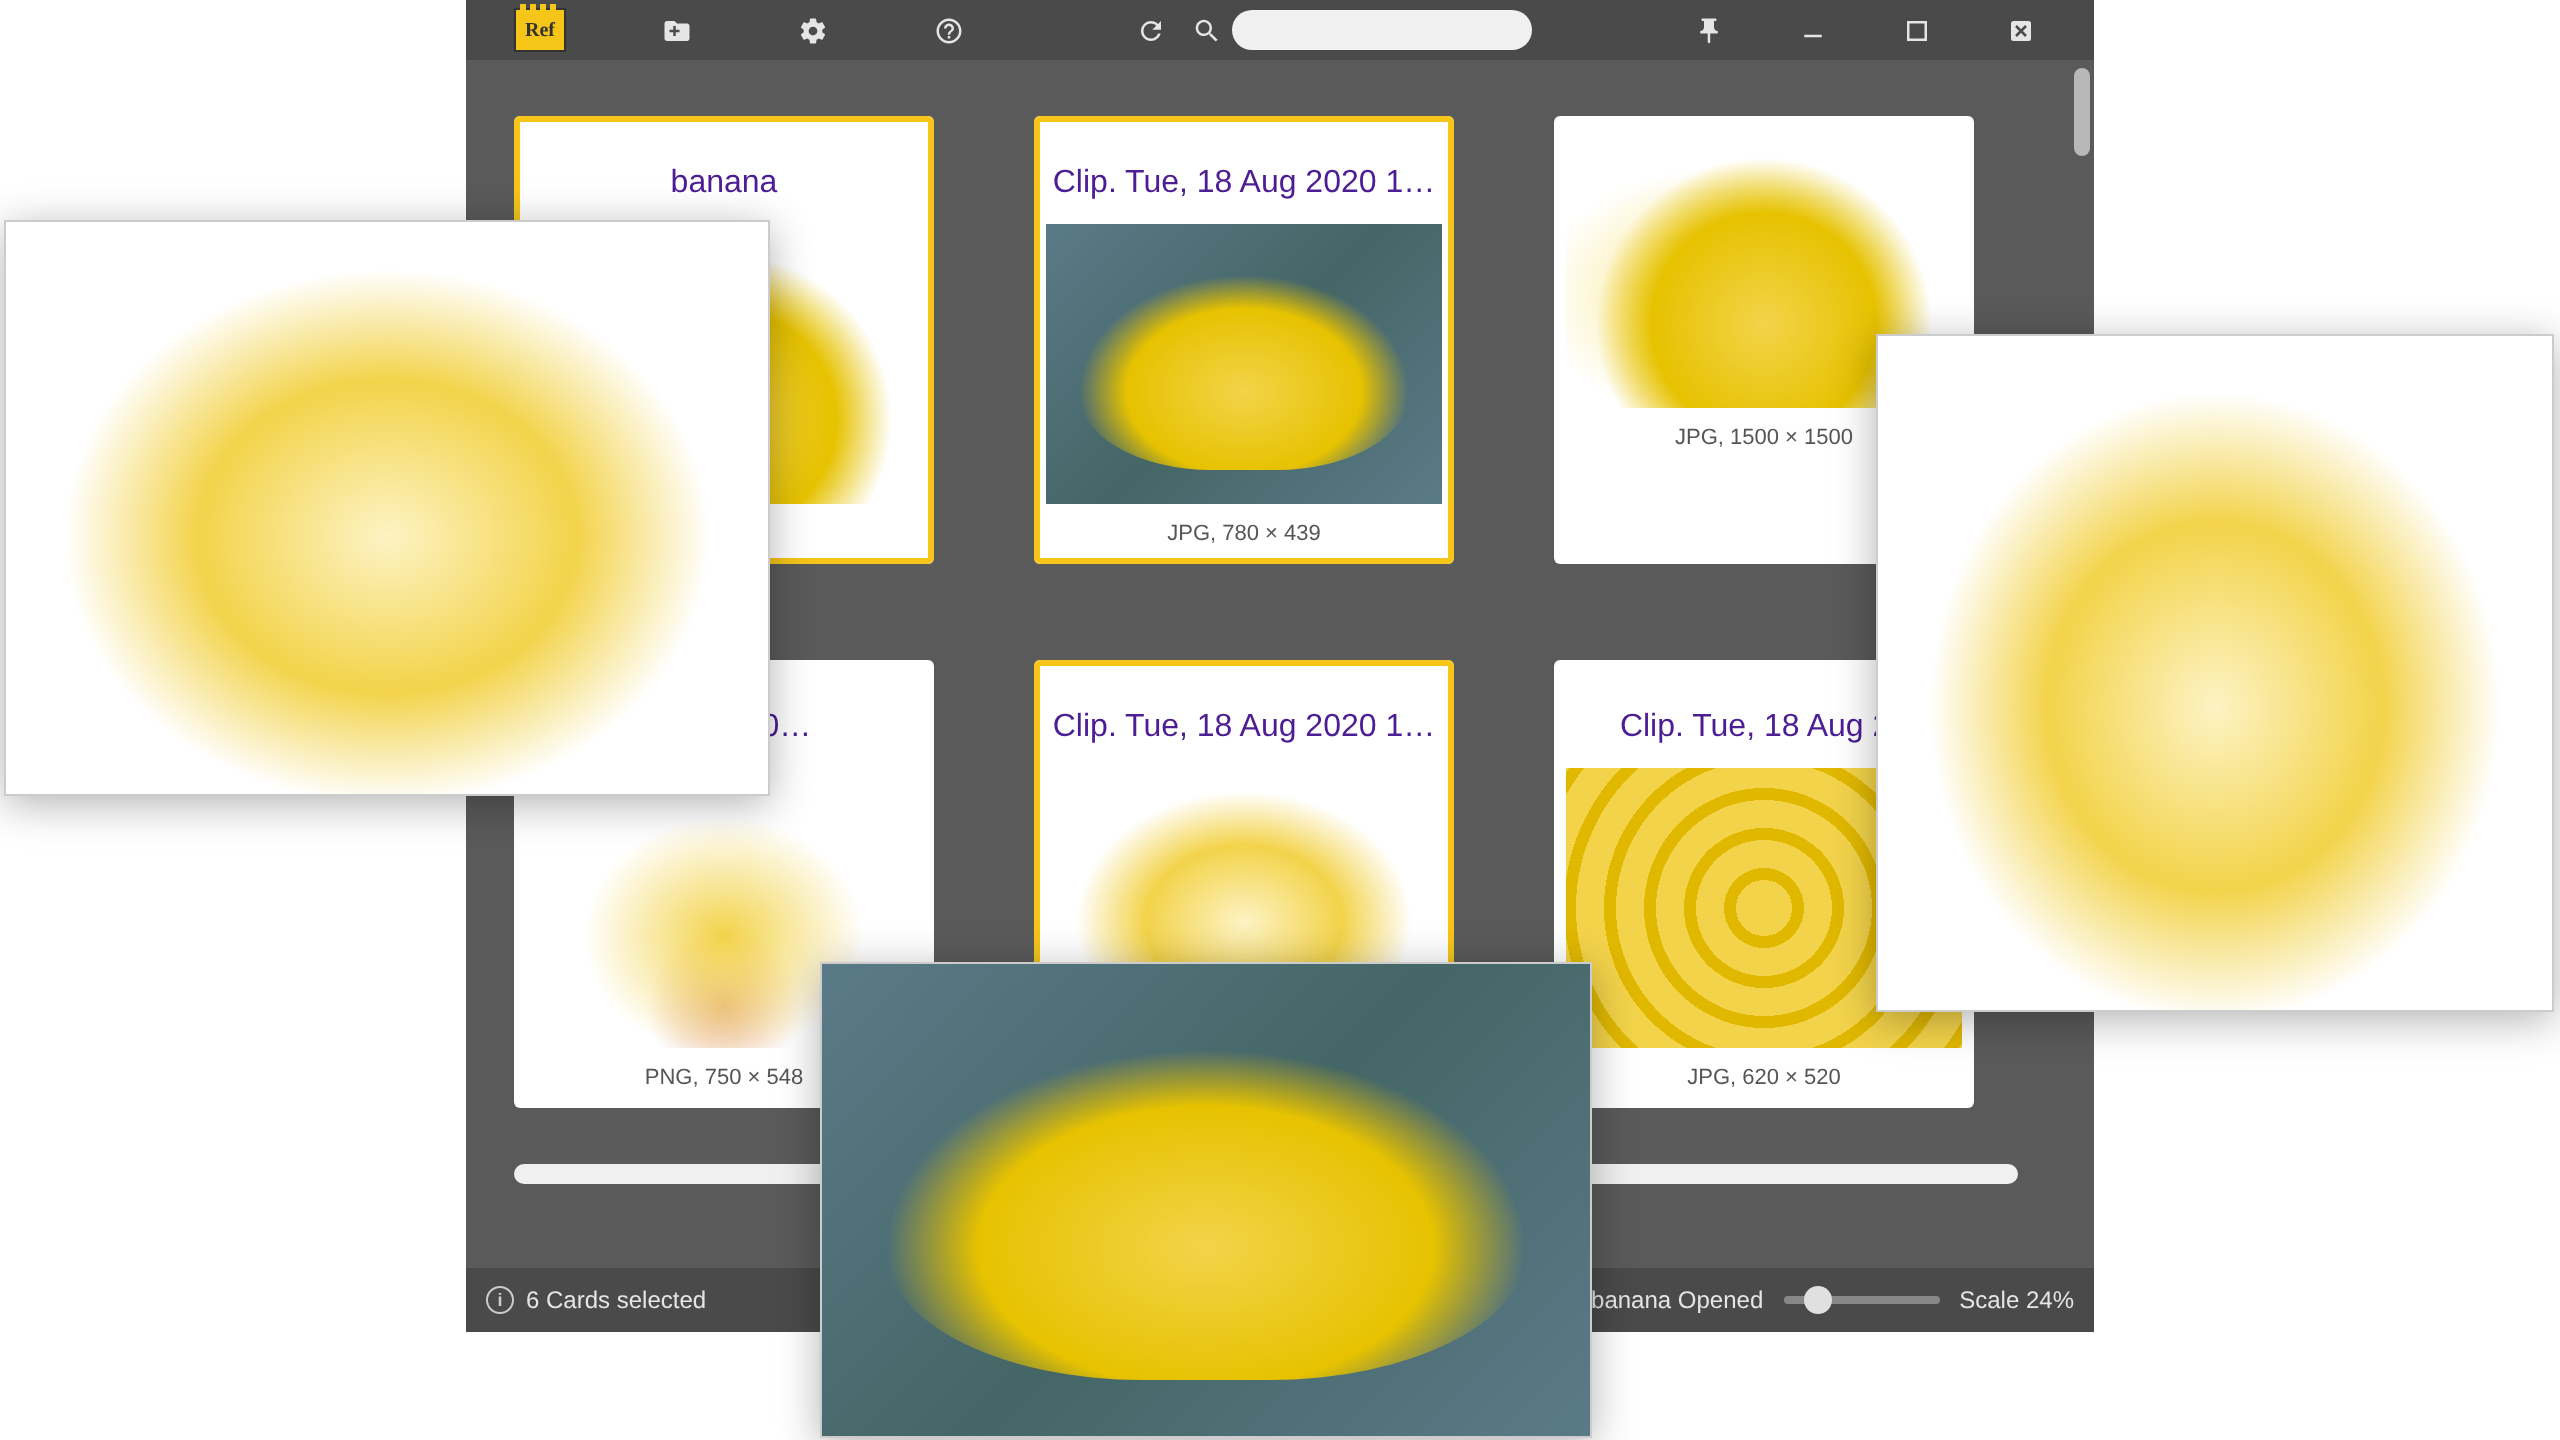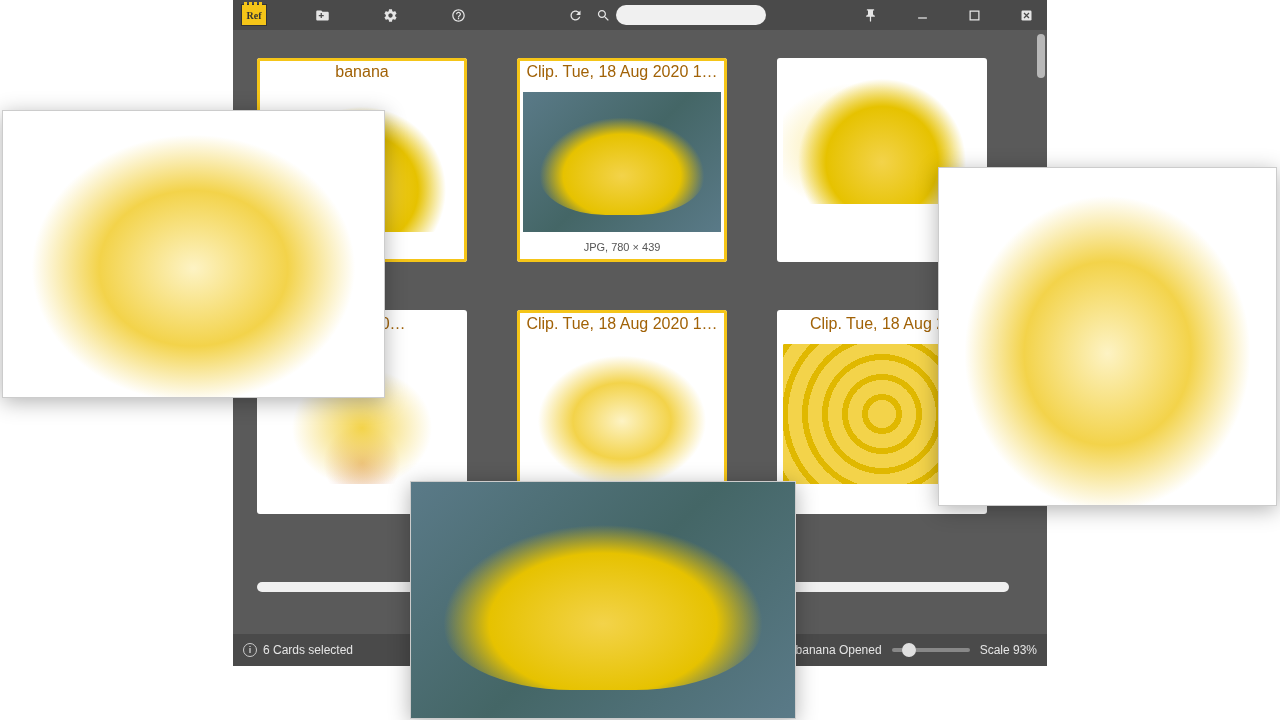--- a/index.html
+++ b/index.html
@@ -20,21 +20,21 @@
     background: #5a5a5a;
     border-radius: 6px;
     display: flex;
     flex-direction: column;
   }
   .toolbar {
     height: 30px;
     background: #4a4a4a;
     display: flex;
     align-items: center;
-    padding: 0 8px;
+    padding: 0 24px;
     gap: 6px;
   }
   .logo {
     width: 26px; height: 22px;
     background: #f5c518;
     border: 1px solid #333;
     display: flex; align-items: center; justify-content: center;
     font-size: 10px; font-weight: bold; color: #333;
     font-family: serif;
     position: relative;
@@ -87,25 +87,26 @@
     flex-direction: column;
   }
   .card.selected {
     outline: 3px solid #f5c518;
     outline-offset: -3px;
   }
   .card-title {
     height: 28px;
     padding: 5px 8px 0 8px;
     font-size: 16px;
-    color: #a16207;
+    color: #4c1d95;
     text-align: center;
     white-space: nowrap;
     overflow: hidden;
     text-overflow: ellipsis;
+    margin-top: 20px;
   }
   .card-thumb {
     margin: 6px 6px 0 6px;
     height: 140px;
     background: #ddd;
     display: flex;
     align-items: center;
     justify-content: center;
     overflow: hidden;
   }
@@ -286,54 +287,57 @@
       </div>
 
       <div class="card selected">
         <div class="card-title">Clip. Tue, 18 Aug 2020 1…</div>
         <div class="card-thumb ph ph-wood"></div>
         <div class="card-meta">JPG, 780 × 439</div>
       </div>
 
       <div class="card">
         <div class="card-thumb ph ph-bunch"></div>
+        <div class="card-meta">JPG, 1500 × 1500</div>
       </div>
 
       <div class="card">
         <div class="card-title">g 2020 10…</div>
         <div class="card-thumb ph ph-hand"></div>
+        <div class="card-meta">PNG, 750 × 548</div>
       </div>
 
       <div class="card selected">
         <div class="card-title">Clip. Tue, 18 Aug 2020 1…</div>
         <div class="card-thumb ph ph-peeled"></div>
         <div class="card-meta"></div>
       </div>
 
       <div class="card">
         <div class="card-title">Clip. Tue, 18 Aug 20</div>
         <div class="card-thumb ph ph-pile"></div>
+        <div class="card-meta">JPG, 620 × 520</div>
       </div>
 
     </div>
 
     <div class="hscroll"></div>
   </div>
 
   <div class="vscroll"></div>
 
   <div class="statusbar">
     <div class="status-left">
       <span class="info-ic">i</span>
       <span>6 Cards selected</span>
     </div>
     <div class="spacer-flex"></div>
     <span>banana Opened</span>
     <div class="slider"></div>
-    <span>Scale 93%</span>
+    <span>Scale 24%</span>
   </div>
 
 </div>
 
 <div class="popup pop1">
   <div class="ph ph-peeled"></div>
 </div>
 <div class="popup pop2">
   <div class="ph ph-peeled"></div>
 </div>

